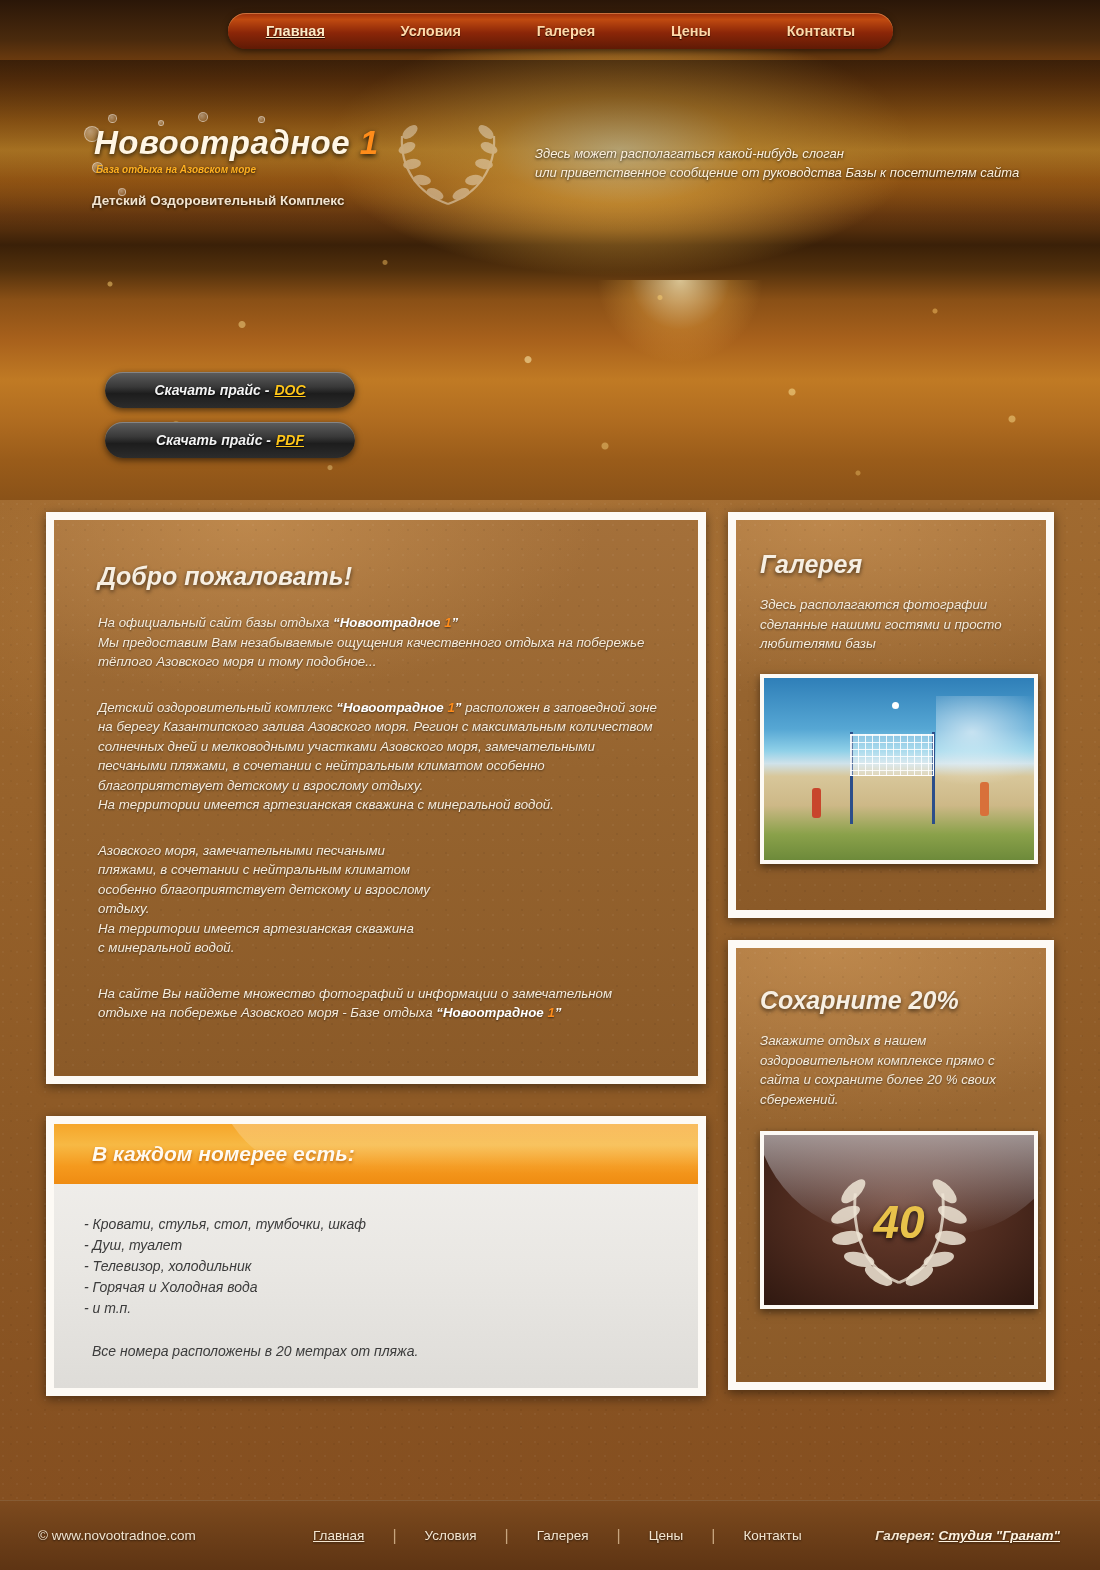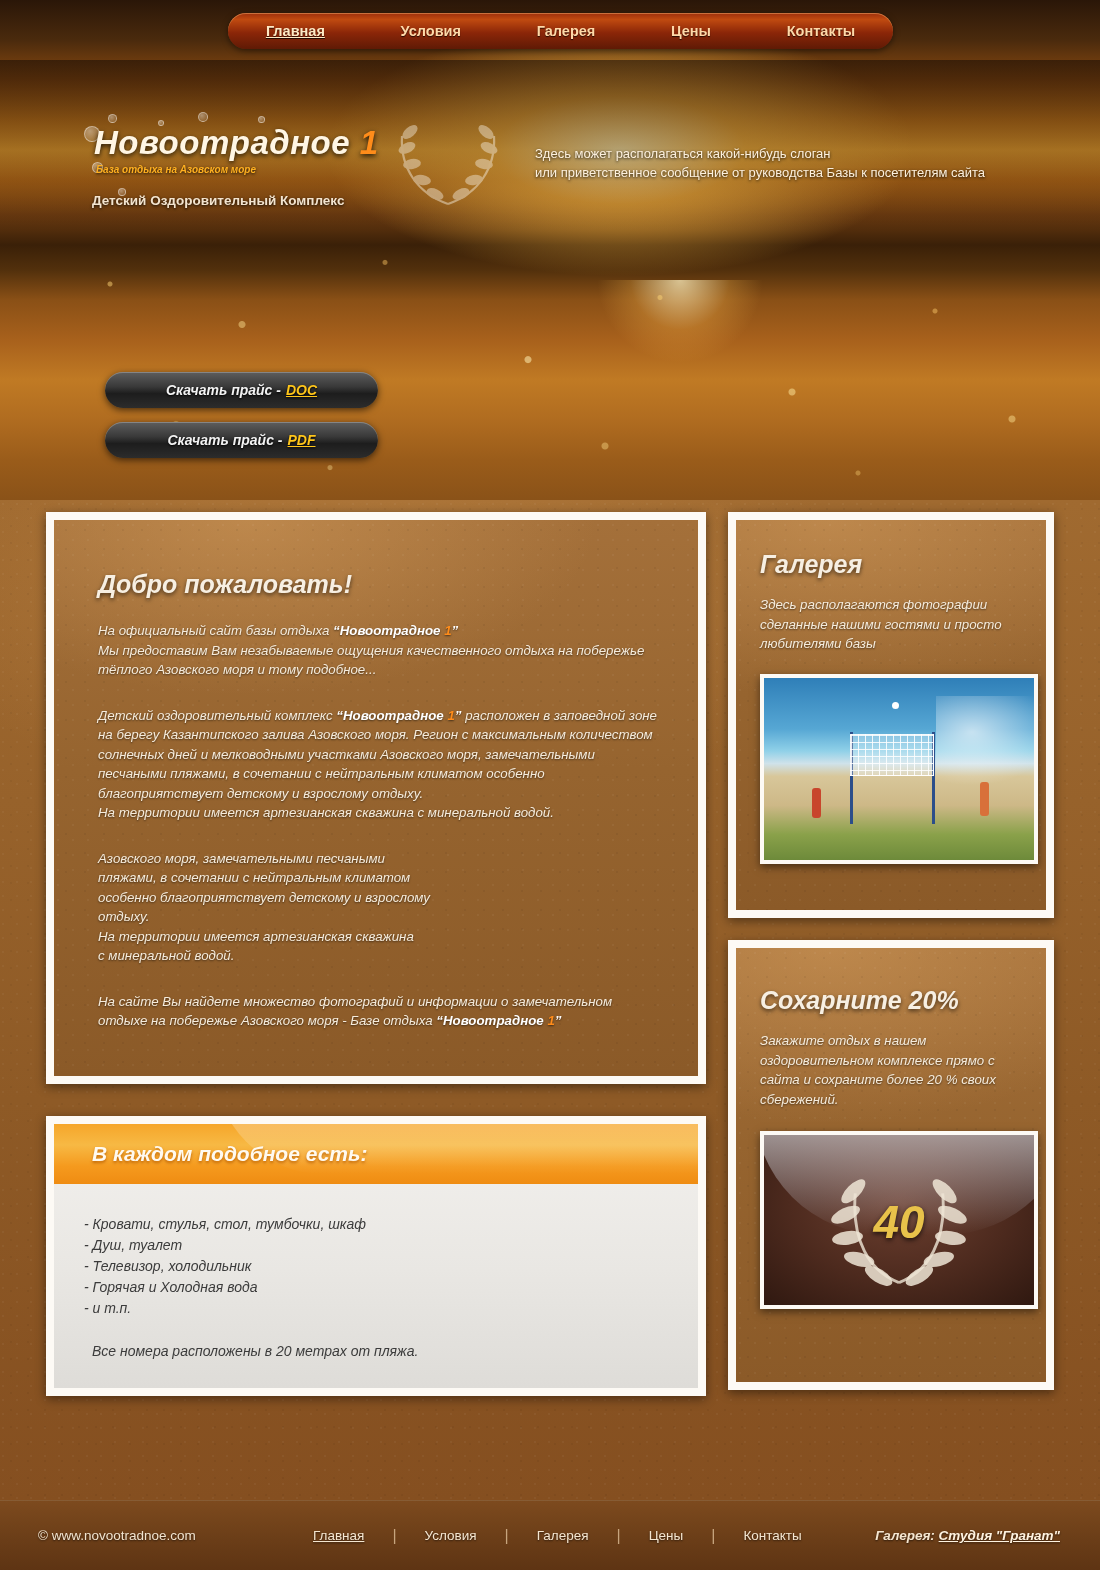--- a/index.html
+++ b/index.html
@@ -101,28 +101,28 @@
   }
   .bubbles { position: absolute; left: 0; top: 0; width: 300px; height: 110px; }
   .bubbles span {
     position: absolute; border-radius: 50%;
     border: 1px solid rgba(255,255,255,.45);
     background: radial-gradient(circle at 35% 30%, rgba(255,255,255,.4), rgba(255,255,255,.05));
   }
 
   .slogan {
     position: absolute; left: 535px; top: 144px; width: 520px;
-    font-size: 13px; color: #fdf1de;
+    font-size: 13px; font-style: italic; color: #fdf1de;
     line-height: 19px; text-shadow: 0 1px 3px rgba(0,0,0,.85);
   }
 
   
   .pricebtn {
     position: absolute; left: 105px;
-    width: 273px; height: 36px;
+    width: 250px; height: 36px;
     border-radius: 18px;
     background: linear-gradient(to bottom, #5e5e5e 0%, #3a3a3a 40%, #1d1d1d 60%, #2c2c2c 100%);
     box-shadow: 0 2px 7px rgba(0,0,0,.6), inset 0 1px 0 rgba(255,255,255,.25);
     display: flex; align-items: center; justify-content: center;
     cursor: pointer;
   }
   .pricebtn span { font-size: 14px; font-style: italic; font-weight: bold; color: #f2f2f2; text-shadow: 0 1px 2px #000; }
   .pricebtn .fmt { color: #ffc61a; text-decoration: underline; margin-left: 5px; }
   #btn-doc { top: 372px; }
   #btn-pdf { top: 422px; }
@@ -174,21 +174,21 @@
   }
   .body-text {
     font-size: 13.3px; font-style: italic; color: #f6ecdc;
     line-height: 19.5px; text-shadow: 0 1px 2px rgba(0,0,0,.55);
   }
   .hl { color: #ffffff; font-weight: bold; font-style: italic; }
   .hl .num { color: #ff8c1a; }
 
   
   #card-welcome { left: 46px; top: 512px; width: 660px; height: 572px; }
-  #card-welcome .pad { position: relative; z-index: 2; padding: 42px 34px 0 44px; margin-top: 8px; }
+  #card-welcome .pad { position: relative; z-index: 2; padding: 42px 34px 0 44px; }
   #card-welcome .card-heading { margin-bottom: 22px; }
   #card-welcome .blk { margin-bottom: 26px; }
 
   
   #card-gallery { left: 728px; top: 512px; width: 326px; height: 406px; }
   #card-gallery .pad { position: relative; z-index: 2; padding: 30px 22px 0 24px; }
   #card-gallery .card-heading { margin-bottom: 16px; }
   .gallery-photo {
     margin-top: 20px; width: 278px; height: 190px;
     border: 4px solid #fdfaf5;
@@ -433,21 +433,21 @@
         </svg>
         <div class="medal-num">40</div>
       </div>
     </div>
   </div>
 </div>
 
 <div class="card" id="card-rooms">
   <div class="rooms-inner">
     <div class="rooms-header">
-      <h3>В каждом подобное есть:</h3>
+      <h3>В каждом номерее есть:</h3>
     </div>
     <ul class="rooms-list">
       <li>- Кровати, стулья, стол, тумбочки, шкаф</li>
       <li>- Душ, туалет</li>
       <li>- Телевизор, холодильник</li>
       <li>- Горячая и Холодная вода</li>
       <li>- и т.п.</li>
     </ul>
     <div class="rooms-note">Все номера расположены в 20 метрах от пляжа.</div>
     <div class="rooms-note second">Территория комплекса круглосуточно охраняется.</div>

